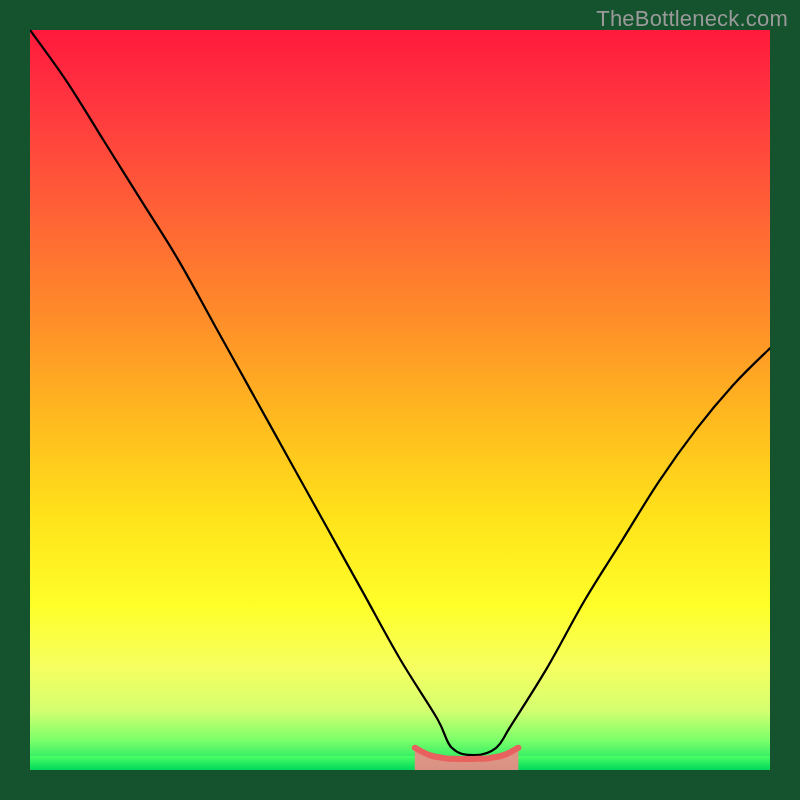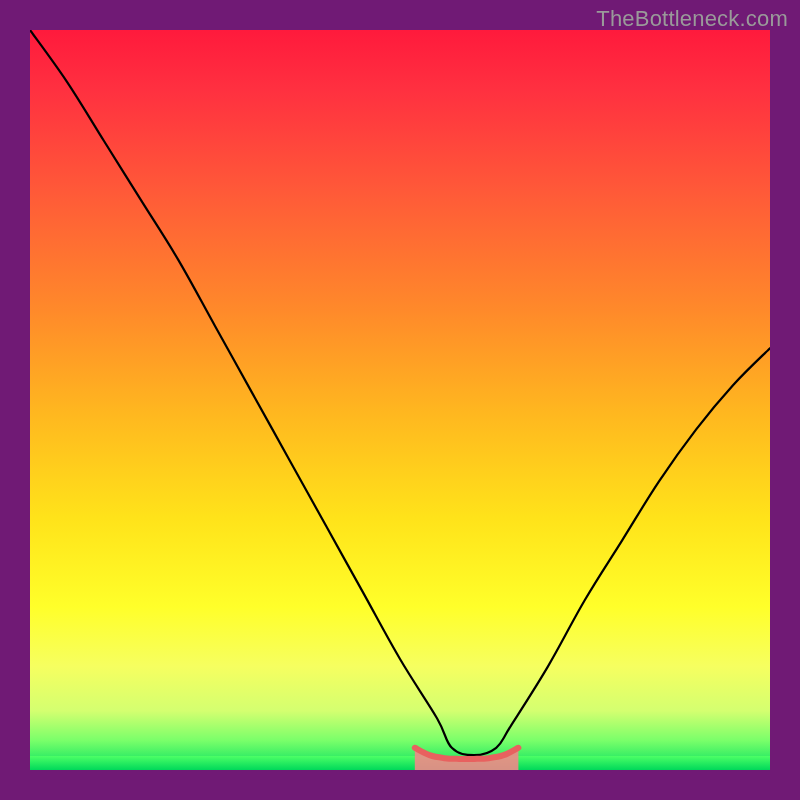--- a/index.html
+++ b/index.html
@@ -10,21 +10,21 @@
     background: #000;
     overflow: hidden;
     font-family: Arial, Helvetica, sans-serif;
   }
   .frame {
     position: absolute;
     left: 0;
     top: 0;
     width: 800px;
     height: 800px;
-    background: #701a75;
+    background: #14532d;
   }
   .plot-area {
     position: absolute;
     left: 30px;
     top: 30px;
     width: 740px;
     height: 740px;
     overflow: hidden;
   }
   

